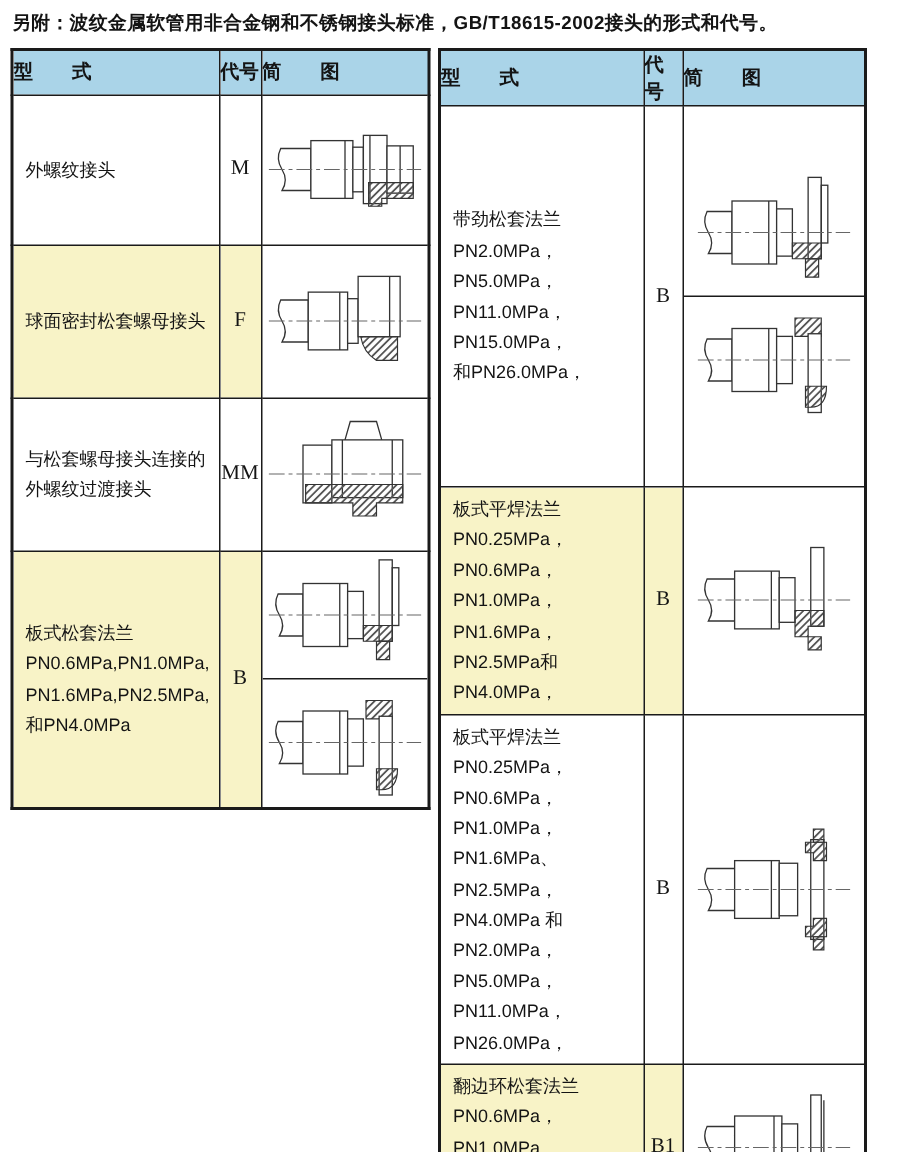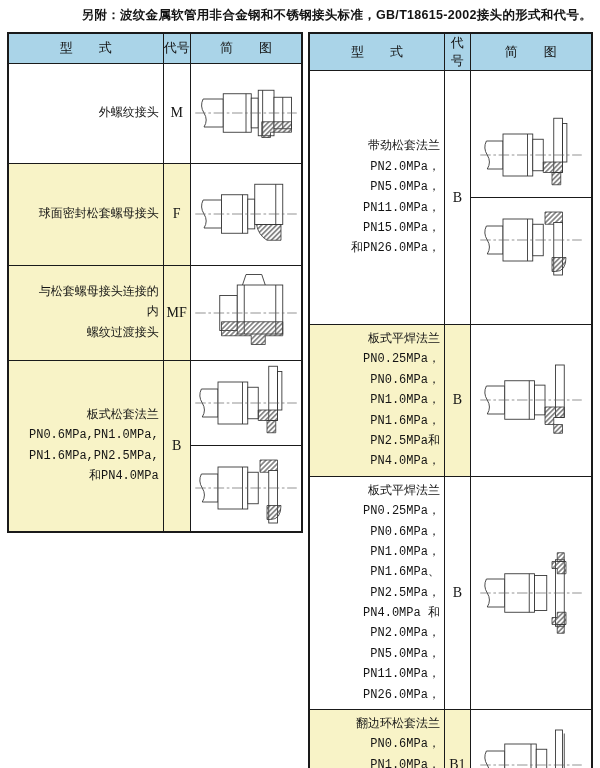--- a/index.html
+++ b/index.html
@@ -5,38 +5,36 @@
   html,body{margin:0;padding:0;}
   body{
     width:600px;height:768px;background:#ffffff;
     font-family:"Liberation Sans","DejaVu Sans",sans-serif;
     color:#141414;overflow:hidden;
   }
   .intro{
     margin:7px 8px 8px 8px;
     font-size:12.5px;font-weight:bold;letter-spacing:0.3px;
     white-space:nowrap;
-    text-align:right;
   }
   .tables{display:flex;gap:5px;padding:0 7px;align-items:flex-start;}
   table{
     border-collapse:collapse;table-layout:fixed;
     border:2px solid #1a1a1a;
   }
   td,th{border:1px solid #1a1a1a;padding:0;overflow:hidden;}
   th{
     background:var(--header-bg,#aad4e8);
-    font-size:13px;font-weight:normal;text-align:center;
+    font-size:13px;font-weight:bold;text-align:left;
   }
   .type-cell{
-    font-family:Liberation Mono, monospace;
+    font-family:Liberation Sans, sans-serif;
     font-size:12px;line-height:1.7;
-    padding:4px 4px 4px 20px;vertical-align:middle;
+    padding:4px 4px 4px 8px;vertical-align:middle;
     white-space:pre-line;
-    text-align:right;
   }
   .code-cell{
     font-family:"Liberation Serif","DejaVu Serif",serif;
     font-size:14px;text-align:center;vertical-align:middle;
   }
   .hl{background:var(--highlight-bg,#f8f3c7);margin-left:26px;}
   .diag-cell{background:#fff;vertical-align:middle;}
   .diag{
     display:flex;align-items:center;justify-content:center;
     width:100%;height:100%;
@@ -107,38 +105,38 @@
                 <line x1="56" y1="26" x2="56" y2="70" stroke="#333" stroke-width="1"></line>
                 <rect x="62" y="31" width="8" height="34" fill="#fff" stroke="#333" stroke-width="1"></rect>
                 <rect x="70" y="14" width="32" height="46" fill="#fff" stroke="#333" stroke-width="1"></rect>
                 <line x1="94" y1="14" x2="94" y2="60" stroke="#333" stroke-width="1"></line>
                 <path d="M72 60 H100 V78 H84 Q74 72 72 60 Z" fill="url(#hh)" stroke="#333" stroke-width="0.9"></path>
                 <line x1="2" y1="48" x2="118" y2="48" stroke="#666" stroke-width="0.8" stroke-dasharray="12 3 3 3"></line>
               </svg>
             </div>
           </td>
     </tr>
-    <tr style="height:95px">
-      <td class="type-cell hl">与松套螺母接头连接的内
-螺纹过渡接头</td>
-      <td class="code-cell hl">MF</td>
-      <td class="diag-cell">
-            <div class="diag">
-              <svg viewBox="0 0 120 96" preserveAspectRatio="xMidYMid meet" role="img">
-                <defs>
-                  <pattern id="hh" patternUnits="userSpaceOnUse" width="4" height="4" patternTransform="rotate(45)">
-                    <line x1="2" y1="0" x2="2" y2="4" stroke="#555" stroke-width="1.4"></line>
-                  </pattern>
-                </defs>
-                <rect x="30" y="28" width="20" height="40" fill="#fff" stroke="#333" stroke-width="1"></rect>
-                <rect x="50" y="16" width="52" height="56" fill="#fff" stroke="#333" stroke-width="1"></rect>
-                <path d="M56 16 L60 4 H78 L82 16" fill="none" stroke="#333" stroke-width="1"></path>
-                <line x1="58" y1="16" x2="58" y2="72" stroke="#333" stroke-width="1"></line>
-                <line x1="94" y1="16" x2="94" y2="72" stroke="#333" stroke-width="1"></line>
-                <path d="M32 58 H102 V74 H82 V84 H66 V74 H32 Z" fill="url(#hh)" stroke="#333" stroke-width="0.9"></path>
+    <tr style="height:102px">
+      <td class="type-cell">与松套螺母接头连接的
+外螺纹过渡接头</td>
+      <td class="code-cell">MM</td>
+      <td class="diag-cell">
+            <div class="diag">
+              <svg viewBox="0 0 120 96" preserveAspectRatio="xMidYMid meet" role="img">
+                <defs>
+                  <pattern id="hh" patternUnits="userSpaceOnUse" width="4" height="4" patternTransform="rotate(45)">
+                    <line x1="2" y1="0" x2="2" y2="4" stroke="#555" stroke-width="1.4"></line>
+                  </pattern>
+                </defs>
+                <rect x="28" y="26" width="22" height="44" fill="#fff" stroke="#333" stroke-width="1"></rect>
+                <rect x="50" y="22" width="54" height="44" fill="#fff" stroke="#333" stroke-width="1"></rect>
+                <path d="M60 22 L64 8 H84 L88 22" fill="none" stroke="#333" stroke-width="1"></path>
+                <line x1="58" y1="22" x2="58" y2="66" stroke="#333" stroke-width="1"></line>
+                <line x1="96" y1="22" x2="96" y2="66" stroke="#333" stroke-width="1"></line>
+                <path d="M30 56 H104 V70 H84 V80 H66 V70 H30 Z" fill="url(#hh)" stroke="#333" stroke-width="0.9"></path>
                 <line x1="2" y1="48" x2="118" y2="48" stroke="#666" stroke-width="0.8" stroke-dasharray="12 3 3 3"></line>
               </svg>
             </div>
           </td>
     </tr>
     <tr style="height:172px">
       <td class="type-cell hl">板式松套法兰
 PN0.6MPa,PN1.0MPa,
 PN1.6MPa,PN2.5MPa,
 和PN4.0MPa</td>

